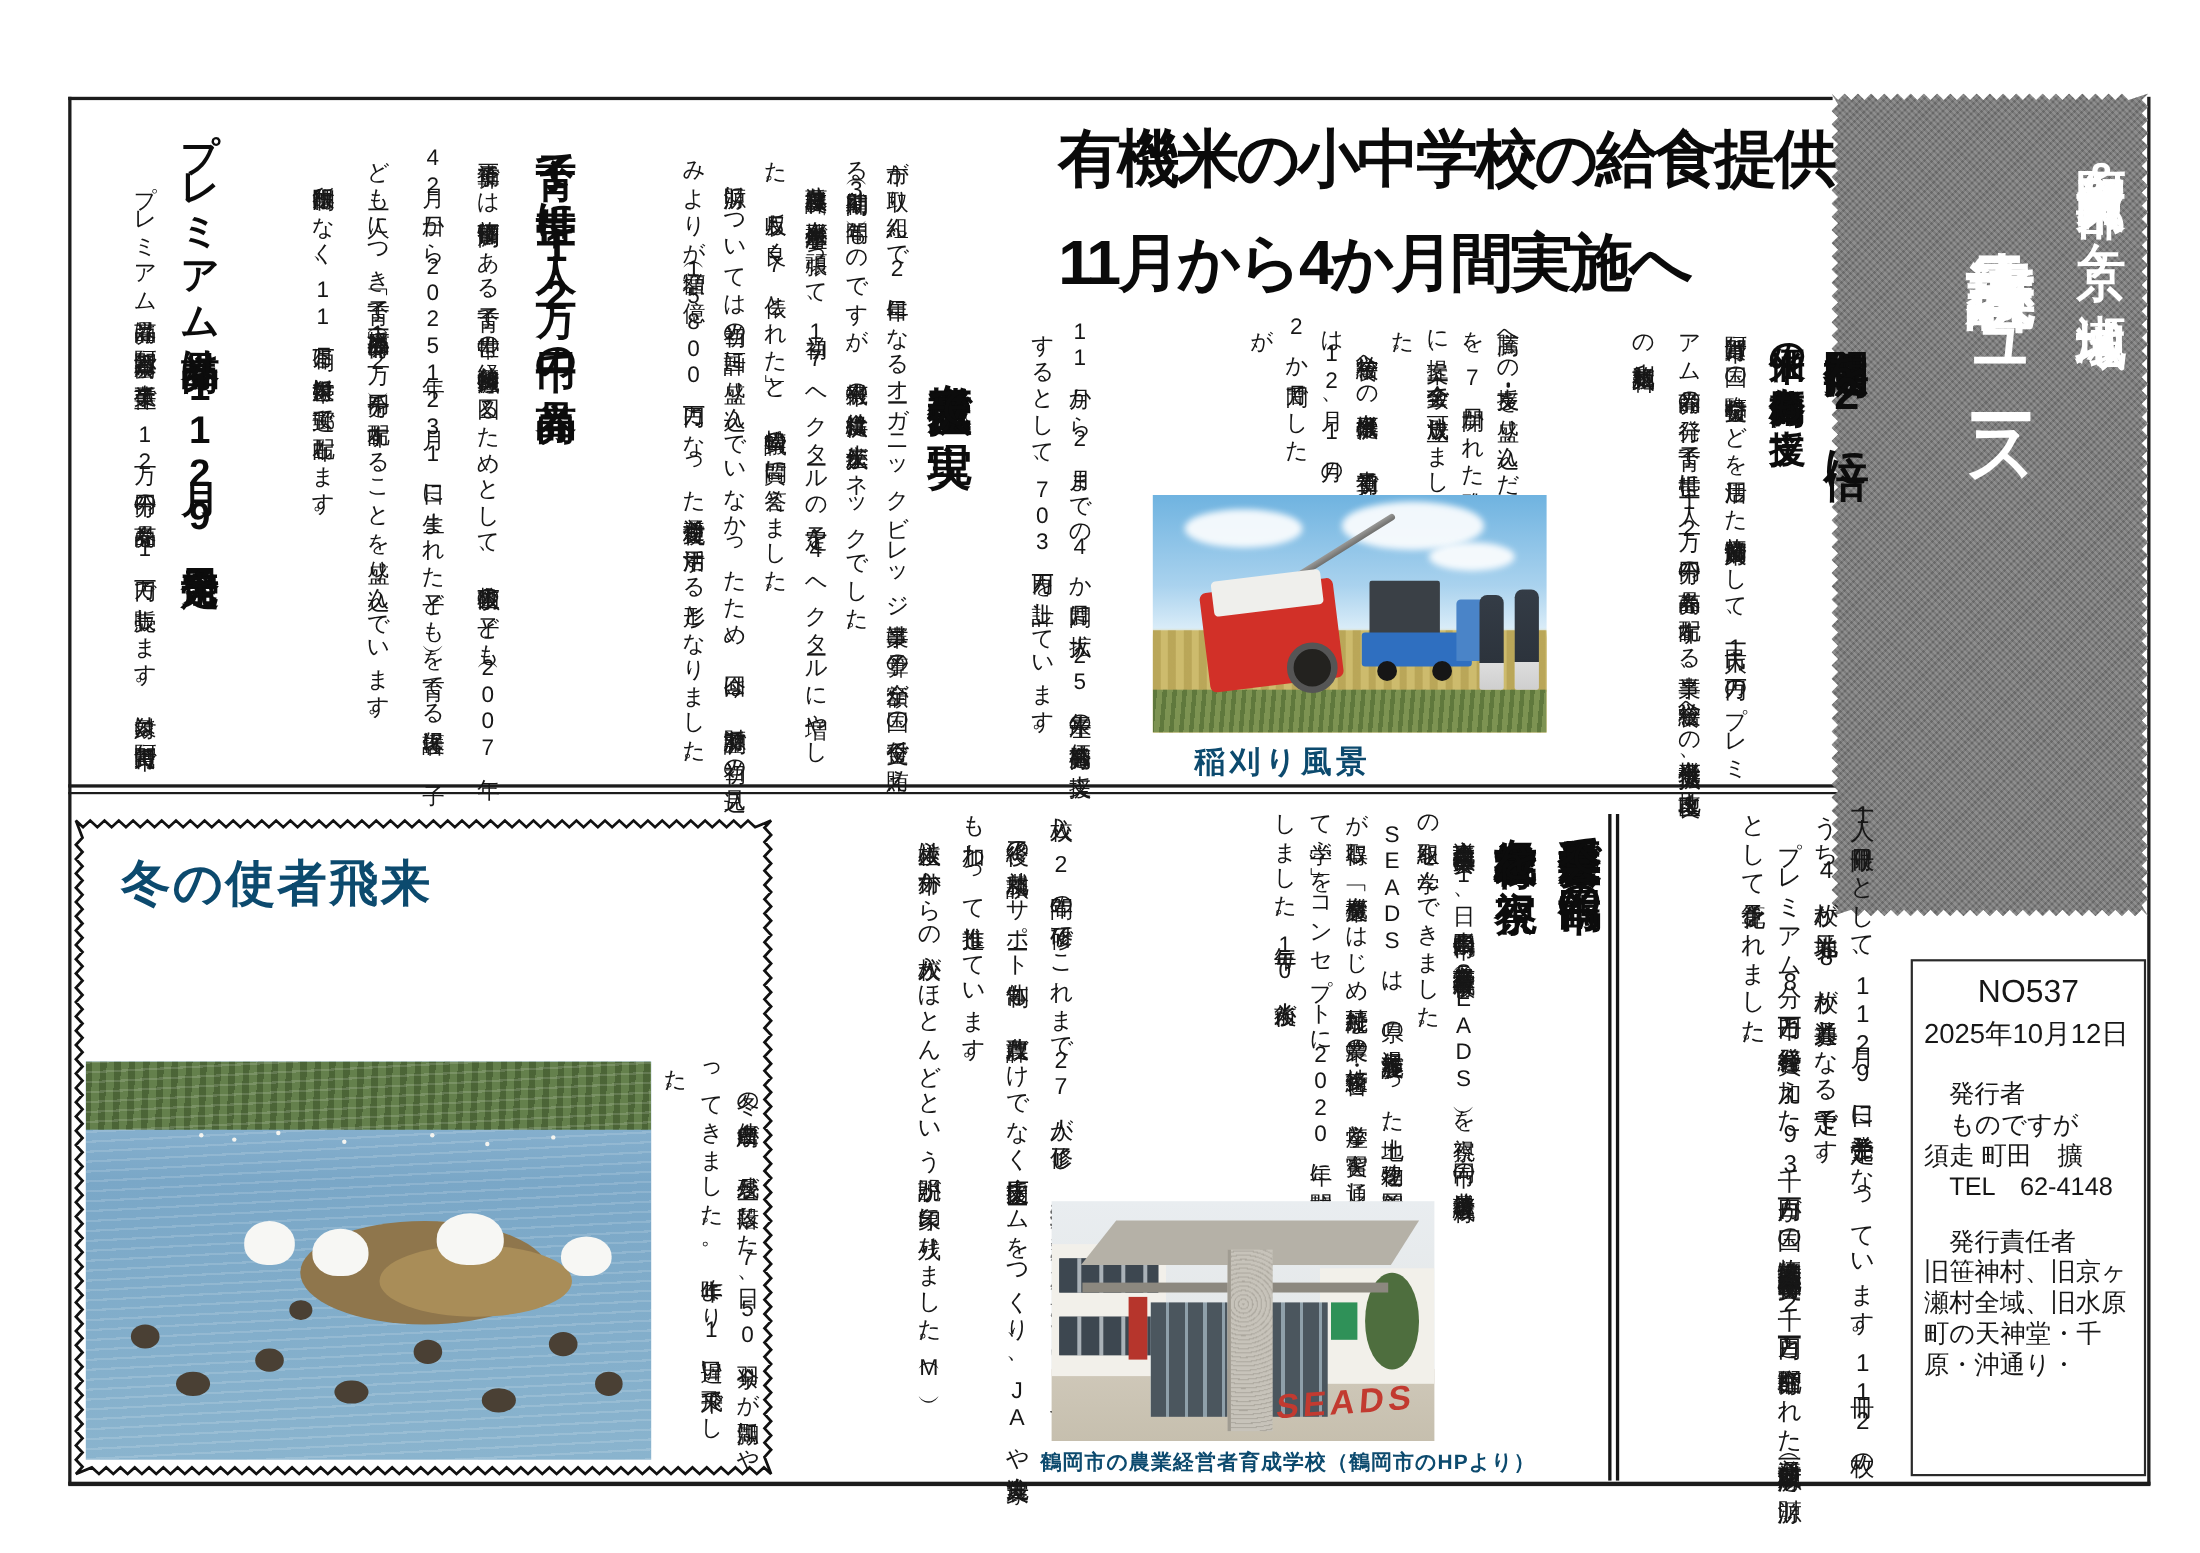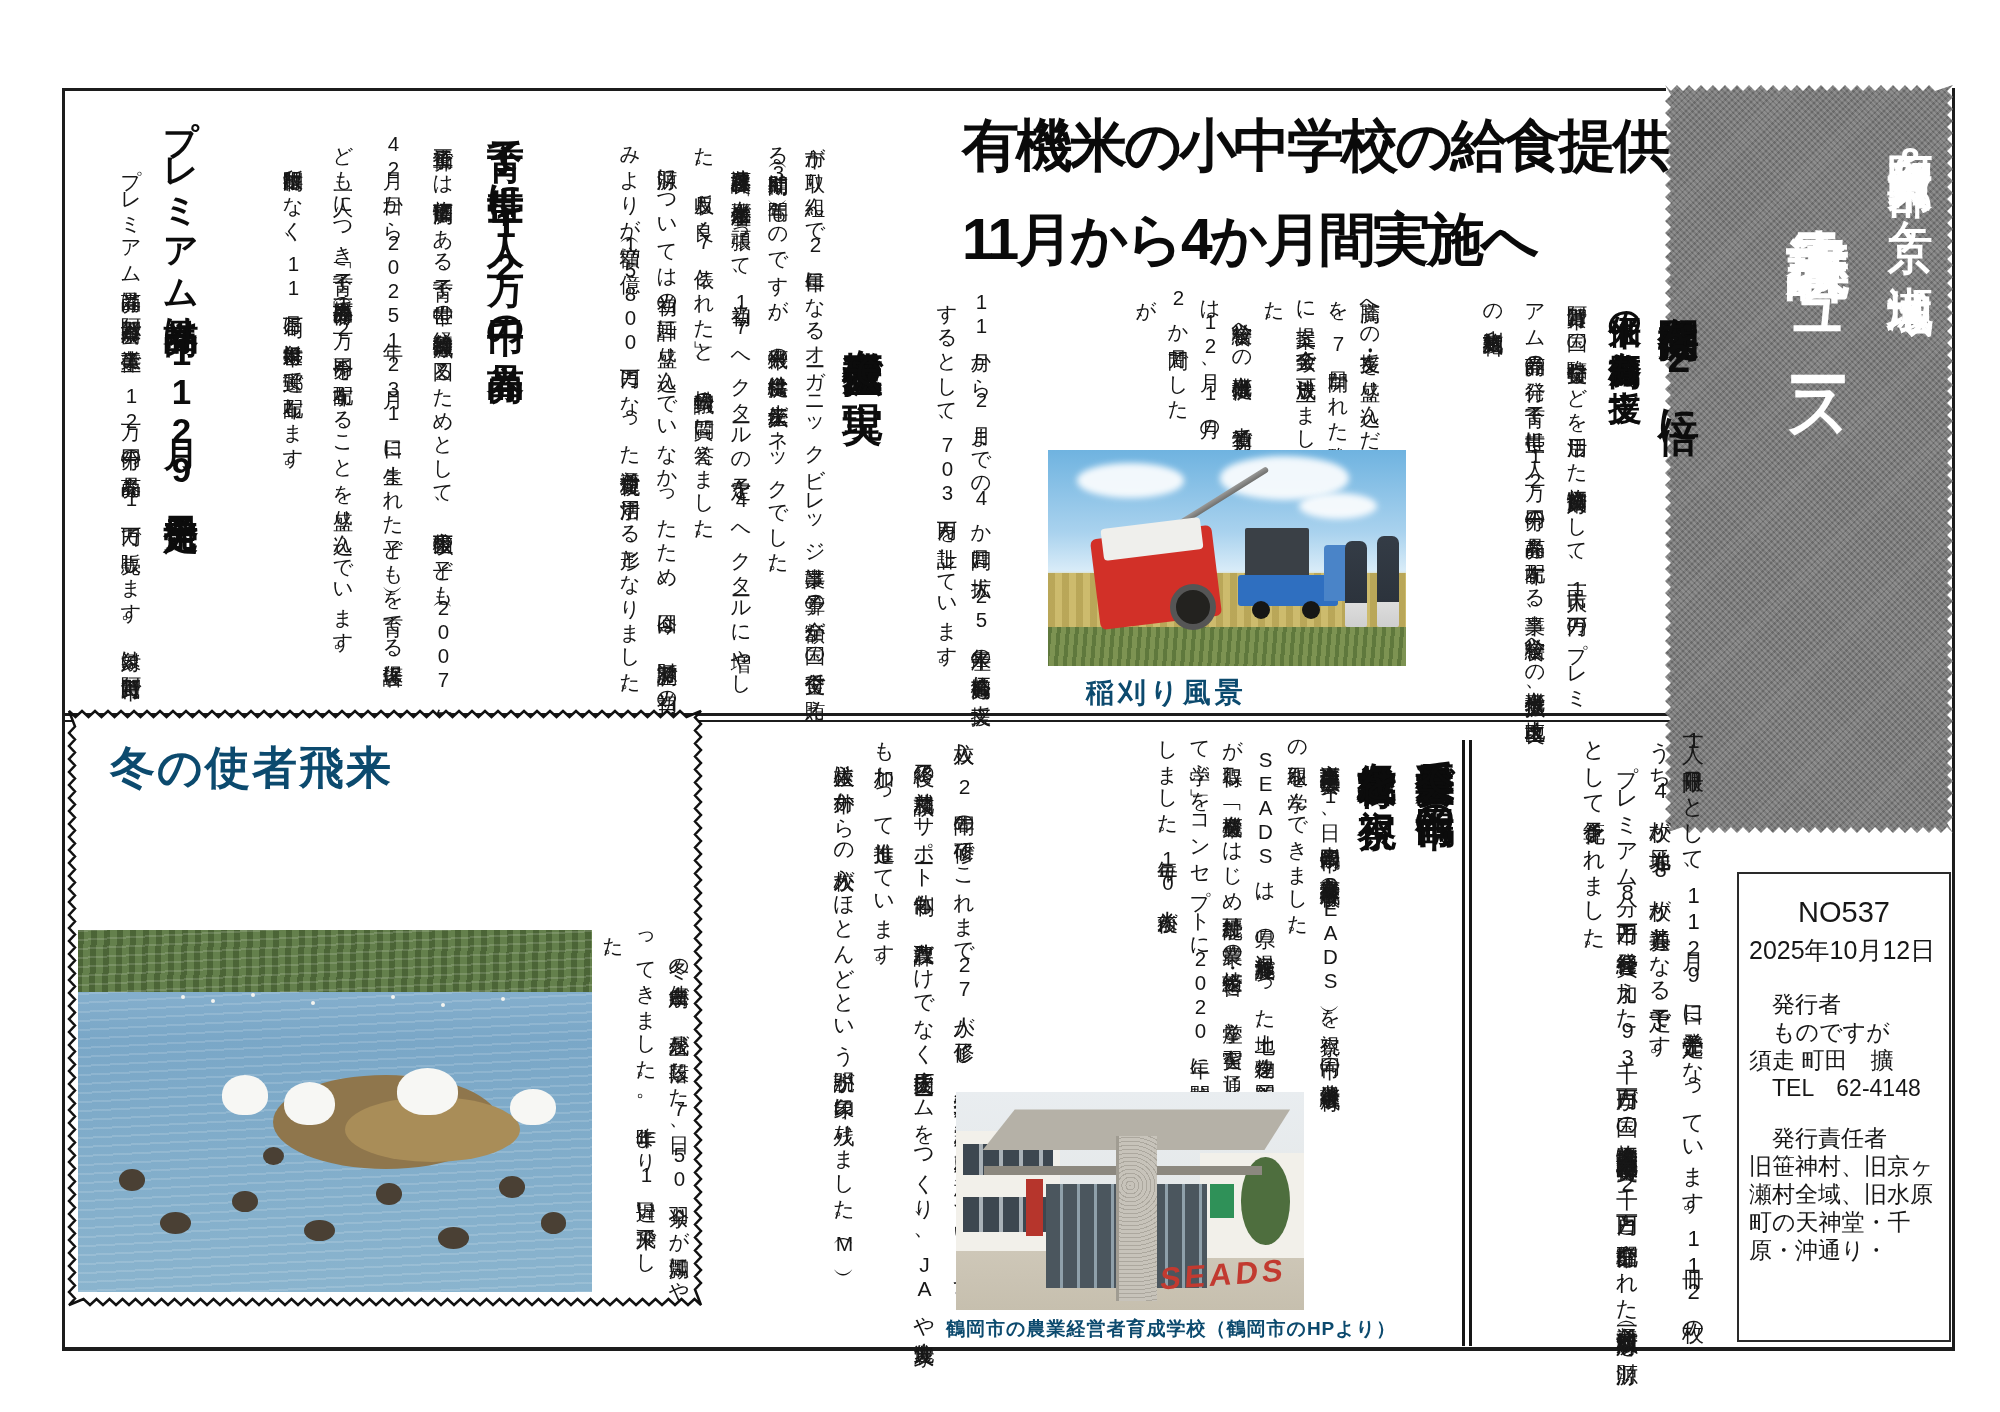--- a/index.html
+++ b/index.html
@@ -15,21 +15,21 @@
   .h1line{font-weight:bold;font-size:57px;line-height:94px;letter-spacing:-3px;color:#0a0a0a;white-space:nowrap;}
   
   #banner{background:
       repeating-linear-gradient(45deg,rgba(255,255,255,.14) 0 2px,rgba(255,255,255,0) 2px 4px),
       repeating-linear-gradient(-45deg,rgba(0,0,0,.16) 0 2px,rgba(0,0,0,0) 2px 5px),
       #7c7c7c;}
   #banner .bl{display:block;color:#fff;font-weight:bold;}
   #banner .bl1{font-size:45px;letter-spacing:3px;margin-top:30px;}
   #banner .bl2{font-size:63px;letter-spacing:4px;margin-top:88px;margin-right:18px;}
   
-  #infobox{border:2px solid #2a2a2a;padding:18px 10px;box-sizing:border-box;}
+  #infobox{border:2px solid #2a2a2a;padding:8px 10px;box-sizing:border-box;}
   .ibox-line{font-size:23px;line-height:28px;min-height:24px;color:#171717;white-space:nowrap;}
   .ibox-no{font-size:29px;text-align:center;line-height:40px;}
   .ibox-date{font-size:25px;line-height:36px;}
   .ibox-wrap{white-space:normal;word-break:break-all;}
   .ibox-gap{min-height:22px;}
   
   .cap{font-weight:bold;color:#0c4a6e;}
   
   #swanbox{background:transparent;}
   #swanbox svg{position:absolute;left:0;top:0;z-index:0;}
@@ -159,21 +159,21 @@
     <div class="shape tree" style="left:82%;top:30%;width:14%;height:40%;"></div>
     <div class="shape canopy" style="left:4%;top:8%;width:92%;height:30%;"></div>
     <div class="shape canopy-shadow" style="left:8%;top:34%;width:80%;height:4%;"></div>
     <div class="shape glass" style="left:26%;top:42%;width:20%;height:48%;"></div>
     <div class="shape glass" style="left:56%;top:42%;width:16%;height:48%;"></div>
     <div class="shape pillar" style="left:46%;top:20%;width:11%;height:76%;"></div>
     <div class="shape seads" style="right:5%;bottom:8%;">SEADS</div>
   </div>
   <div class="abs cap" style="left:946px;top:1316px;font-size:19px;letter-spacing:1px;">鶴岡市の農業経営者育成学校（鶴岡市のHPより）</div>
 
-  <div id="swanbox" class="abs" style="left:66px;top:708px;width:638px;height:600px;">
+  <div id="swanbox" class="abs" style="left:66px;top:743px;width:638px;height:600px;">
     <svg width="638" height="600" viewBox="0 0 638 600">
         <path id="zzpath" fill="#ffffff" stroke="#111111" stroke-width="2.5" d="M3,3 L 9.5,9 L 16,3 L 22.5,9 L 29,3 L 35.5,9 L 42,3 L 48.5,9 L 55,3 L 61.5,9 L 68,3 L 74.5,9 L 81,3 L 87.5,9 L 94,3 L 100.5,9 L 107,3 L 113.5,9 L 120,3 L 126.5,9 L 133,3 L 139.5,9 L 146,3 L 152.5,9 L 159,3 L 165.5,9 L 172,3 L 178.5,9 L 185,3 L 191.5,9 L 198,3 L 204.5,9 L 211,3 L 217.5,9 L 224,3 L 230.5,9 L 237,3 L 243.5,9 L 250,3 L 256.5,9 L 263,3 L 269.5,9 L 276,3 L 282.5,9 L 289,3 L 295.5,9 L 302,3 L 308.5,9 L 315,3 L 321.5,9 L 328,3 L 334.5,9 L 341,3 L 347.5,9 L 354,3 L 360.5,9 L 367,3 L 373.5,9 L 380,3 L 386.5,9 L 393,3 L 399.5,9 L 406,3 L 412.5,9 L 419,3 L 425.5,9 L 432,3 L 438.5,9 L 445,3 L 451.5,9 L 458,3 L 464.5,9 L 471,3 L 477.5,9 L 484,3 L 490.5,9 L 497,3 L 503.5,9 L 510,3 L 516.5,9 L 523,3 L 529.5,9 L 536,3 L 542.5,9 L 549,3 L 555.5,9 L 562,3 L 568.5,9 L 575,3 L 581.5,9 L 588,3 L 594.5,9 L 601,3 L 607.5,9 L 614,3 L 620.5,9 L 635,3 L 635,3 L 629,9.5 L 635,16 L 629,22.5 L 635,29 L 629,35.5 L 635,42 L 629,48.5 L 635,55 L 629,61.5 L 635,68 L 629,74.5 L 635,81 L 629,87.5 L 635,94 L 629,100.5 L 635,107 L 629,113.5 L 635,120 L 629,126.5 L 635,133 L 629,139.5 L 635,146 L 629,152.5 L 635,159 L 629,165.5 L 635,172 L 629,178.5 L 635,185 L 629,191.5 L 635,198 L 629,204.5 L 635,211 L 629,217.5 L 635,224 L 629,230.5 L 635,237 L 629,243.5 L 635,250 L 629,256.5 L 635,263 L 629,269.5 L 635,276 L 629,282.5 L 635,289 L 629,295.5 L 635,302 L 629,308.5 L 635,315 L 629,321.5 L 635,328 L 629,334.5 L 635,341 L 629,347.5 L 635,354 L 629,360.5 L 635,367 L 629,373.5 L 635,380 L 629,386.5 L 635,393 L 629,399.5 L 635,406 L 629,412.5 L 635,419 L 629,425.5 L 635,432 L 629,438.5 L 635,445 L 629,451.5 L 635,458 L 629,464.5 L 635,471 L 629,477.5 L 635,484 L 629,490.5 L 635,497 L 629,503.5 L 635,510 L 629,516.5 L 635,523 L 629,529.5 L 635,536 L 629,542.5 L 635,549 L 629,555.5 L 635,562 L 629,568.5 L 635,575 L 629,581.5 L 635,597 L 635,597 L 628.5,591 L 622,597 L 615.5,591 L 609,597 L 602.5,591 L 596,597 L 589.5,591 L 583,597 L 576.5,591 L 570,597 L 563.5,591 L 557,597 L 550.5,591 L 544,597 L 537.5,591 L 531,597 L 524.5,591 L 518,597 L 511.5,591 L 505,597 L 498.5,591 L 492,597 L 485.5,591 L 479,597 L 472.5,591 L 466,597 L 459.5,591 L 453,597 L 446.5,591 L 440,597 L 433.5,591 L 427,597 L 420.5,591 L 414,597 L 407.5,591 L 401,597 L 394.5,591 L 388,597 L 381.5,591 L 375,597 L 368.5,591 L 362,597 L 355.5,591 L 349,597 L 342.5,591 L 336,597 L 329.5,591 L 323,597 L 316.5,591 L 310,597 L 303.5,591 L 297,597 L 290.5,591 L 284,597 L 277.5,591 L 271,597 L 264.5,591 L 258,597 L 251.5,591 L 245,597 L 238.5,591 L 232,597 L 225.5,591 L 219,597 L 212.5,591 L 206,597 L 199.5,591 L 193,597 L 186.5,591 L 180,597 L 173.5,591 L 167,597 L 160.5,591 L 154,597 L 147.5,591 L 141,597 L 134.5,591 L 128,597 L 121.5,591 L 115,597 L 108.5,591 L 102,597 L 95.5,591 L 89,597 L 82.5,591 L 76,597 L 69.5,591 L 63,597 L 56.5,591 L 50,597 L 43.5,591 L 37,597 L 30.5,591 L 24,597 L 17.5,591 L 3,597 L 3,597 L 9,590.5 L 3,584 L 9,577.5 L 3,571 L 9,564.5 L 3,558 L 9,551.5 L 3,545 L 9,538.5 L 3,532 L 9,525.5 L 3,519 L 9,512.5 L 3,506 L 9,499.5 L 3,493 L 9,486.5 L 3,480 L 9,473.5 L 3,467 L 9,460.5 L 3,454 L 9,447.5 L 3,441 L 9,434.5 L 3,428 L 9,421.5 L 3,415 L 9,408.5 L 3,402 L 9,395.5 L 3,389 L 9,382.5 L 3,376 L 9,369.5 L 3,363 L 9,356.5 L 3,350 L 9,343.5 L 3,337 L 9,330.5 L 3,324 L 9,317.5 L 3,311 L 9,304.5 L 3,298 L 9,291.5 L 3,285 L 9,278.5 L 3,272 L 9,265.5 L 3,259 L 9,252.5 L 3,246 L 9,239.5 L 3,233 L 9,226.5 L 3,220 L 9,213.5 L 3,207 L 9,200.5 L 3,194 L 9,187.5 L 3,181 L 9,174.5 L 3,168 L 9,161.5 L 3,155 L 9,148.5 L 3,142 L 9,135.5 L 3,129 L 9,122.5 L 3,116 L 9,109.5 L 3,103 L 9,96.5 L 3,90 L 9,83.5 L 3,77 L 9,70.5 L 3,64 L 9,57.5 L 3,51 L 9,44.5 L 3,38 L 9,31.5 L 3,25 L 9,18.5 L 3,3 Z"></path>
       </svg>
     <div class="inner">
       <div class="abs cap" style="left:44px;top:30px;font-size:45px;letter-spacing:2px;">冬の使者飛来</div>
       <div class="abs ph p2" style="left:12px;top:222px;width:514px;height:362px;">
         <div class="shape bank"></div>
         <div class="shape ripple"></div>
         <div class="shape dots" style="left:20%;top:18%;width:4px;height:4px;background:#f4f4f0;border-radius:50%;box-shadow:30px 4px 0 #f4f4f0,70px -2px 0 #f4f4f0,130px 6px 0 #f4f4f0,210px 0 0 #f4f4f0,260px 8px 0 #f4f4f0,320px 2px 0 #f4f4f0;"></div>
         <div class="shape island" style="left:38%;top:40%;width:44%;height:26%;"></div>

